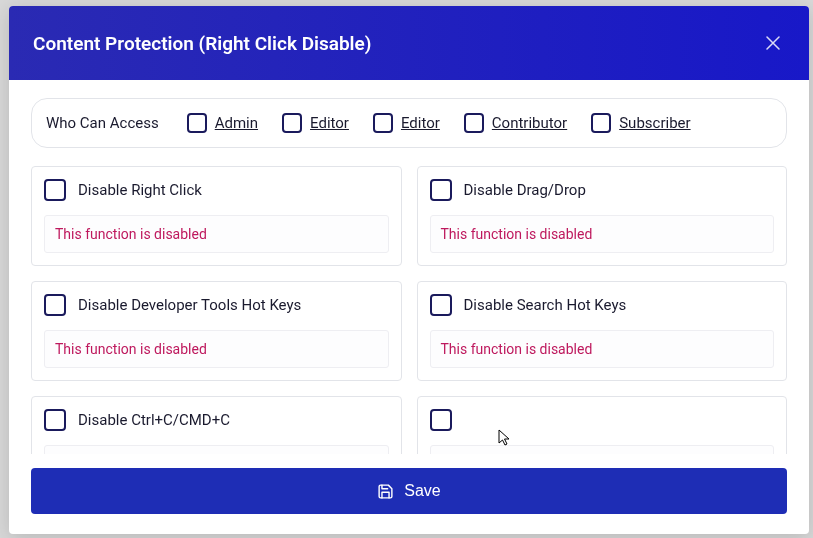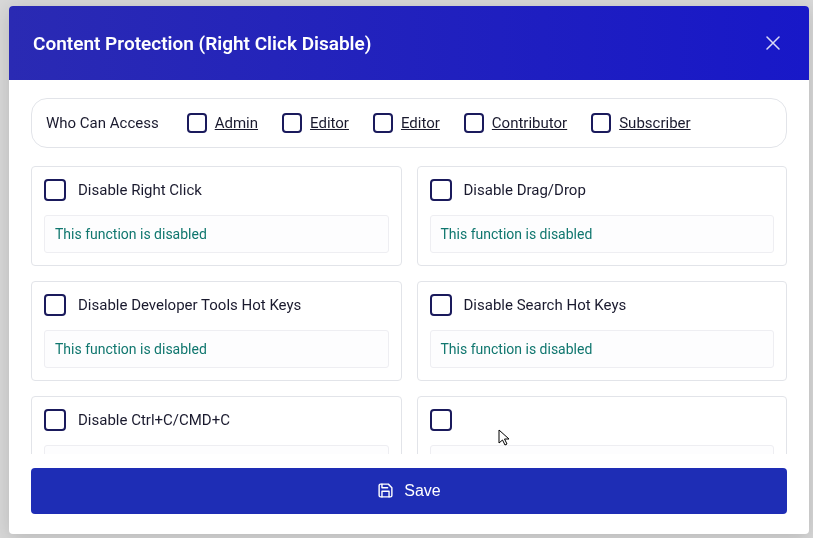--- a/index.html
+++ b/index.html
@@ -109,40 +109,41 @@
       gap: 12px;
       font-size: 15px;
       color: #1a1a2e;
     }
     .option-desc {
       border: 1px solid #eeeef2;
       border-radius: 3px;
       margin: 0 12px 12px 12px;
       padding: 10px 10px;
       font-size: 14px;
-      color: #0f766e;
+      color: #be185d;
       background: #fdfdfe;
     }
     .option-head .checkbox {
       width: 22px;
       height: 22px;
     }
     .save-bar {
       padding: 14px 22px 20px 22px;
     }
     .save-btn {
       width: 100%;
       background: #1e2db5;
       color: #fff;
       border: none;
       border-radius: 4px;
       padding: 14px 0;
       font-size: 16px;
       cursor: pointer;
       display: flex;
+      align-items: center;
       justify-content: center;
       gap: 10px;
     }
     .save-icon {
       width: 17px;
       height: 17px;
     }
     .cursor {
       position: absolute;
       left: 498px;

